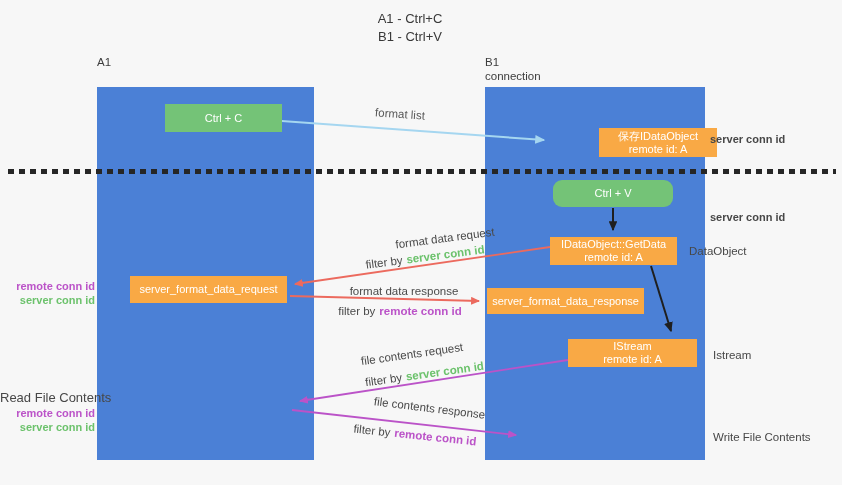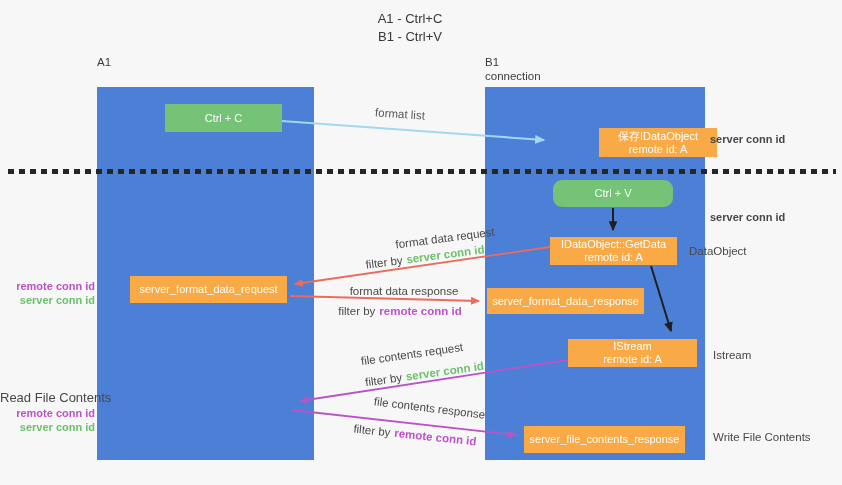--- a/index.html
+++ b/index.html
@@ -117,23 +117,20 @@
   <div class="box box-orange" style="left:130px;top:276px;width:157px;height:27px;align-items:center;">
     <div>server_format_data_request</div>
   </div>
   <div class="box box-orange" style="left:487px;top:288px;width:157px;height:26px;">
     <div>server_format_data_response</div>
   </div>
   <div class="box box-orange" style="left:568px;top:339px;width:129px;height:28px;">
     <div>IStream</div>
     <div>remote id: A</div>
   </div>
-  <div class="box box-orange" style="left:524px;top:426px;width:161px;height:27px;">
-    <div>server_file_contents_response</div>
-  </div>
 
   <div class="albl" style="left:340px;top:108px;width:120px;transform:rotate(4deg);color:#585858;">format list</div>
 
   <div class="albl" style="left:365px;top:232px;width:160px;transform:rotate(-7.5deg);">format data request</div>
   <div class="albl" style="left:345px;top:251px;width:160px;transform:rotate(-7.5deg);">
     <span class="pre">filter by</span><span class="conn-green">server conn id</span>
   </div>
   <div class="albl" style="left:324px;top:285px;width:160px;">format data response</div>
   <div class="albl" style="left:320px;top:305px;width:160px;">
     <span class="pre">filter by</span><span class="conn-mag">remote conn id</span>

